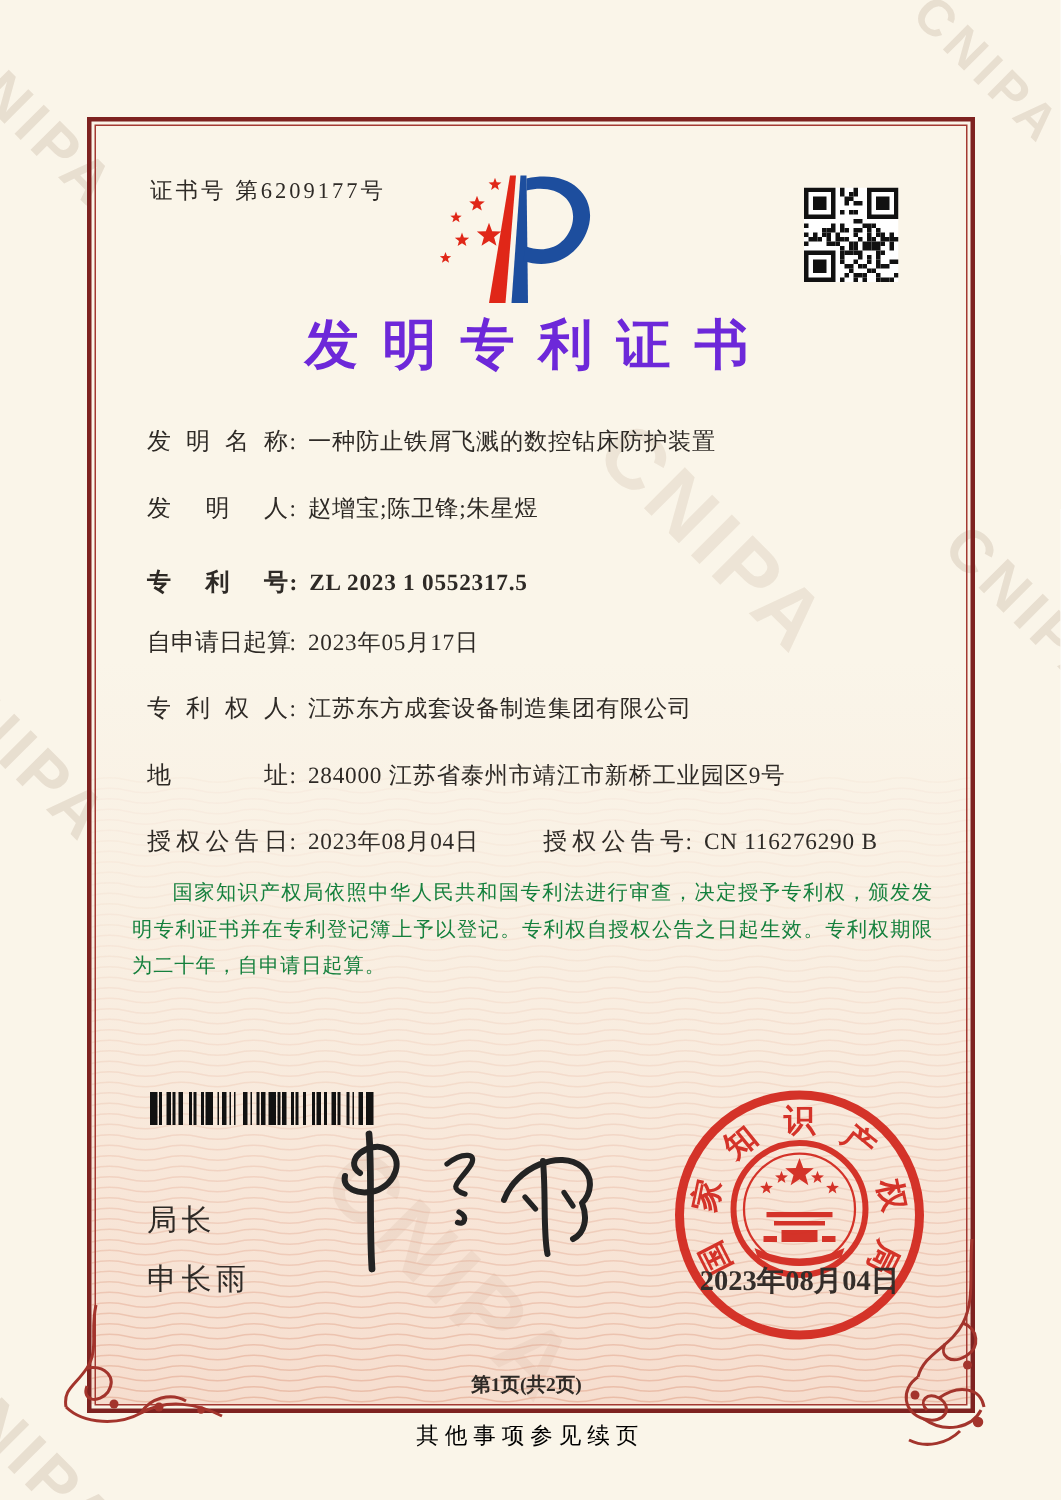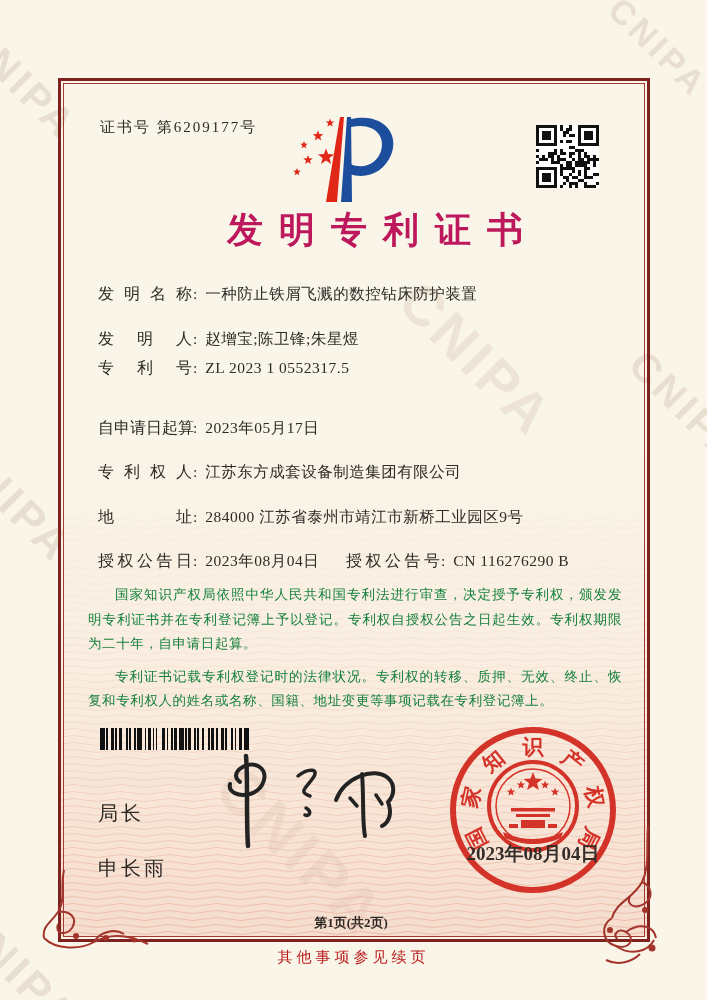--- a/index.html
+++ b/index.html
@@ -26,46 +26,46 @@
   .pink-grad{
     position:absolute;left:61px;top:440px;width:586px;height:496px;z-index:2;
     background:linear-gradient(180deg,rgba(246,216,200,0) 0%,rgba(246,216,200,0.25) 45%,rgba(245,210,193,0.5) 80%,rgba(243,205,188,0.6) 100%);
   }
   .waves{position:absolute;left:61px;top:518px;z-index:2;}
   .cert-no{position:absolute;left:100px;top:118px;font-size:15px;letter-spacing:2px;z-index:5;}
   .logo{position:absolute;left:283px;top:110px;z-index:5;}
   .qr{position:absolute;left:536px;top:125px;z-index:5;}
   .title{
     position:absolute;left:58px;top:206px;width:586px;text-align:center;
-    font-size:36px;font-weight:bold;letter-spacing:16px;text-indent:16px;z-index:5;color:#be185d;padding-left:24px;
+    font-size:36px;font-weight:bold;letter-spacing:16px;text-indent:16px;z-index:5;color:#6d28d9;
   }
   .fields{position:absolute;left:98px;top:284px;width:470px;z-index:5;}
   .f-row{position:absolute;left:0;white-space:nowrap;font-size:15.5px;}
   .f-label{display:inline-block;width:94px;text-align:justify;text-align-last:justify;font-size:16px;}
   .f-colon{display:inline-block;margin:0 8px 0 1px;}
   .f-value{letter-spacing:0.5px;margin-top:12px;}
-  .f-pair2{position:absolute;left:248px;top:0;white-space:nowrap;}
+  .f-pair2{position:absolute;left:264px;top:0;white-space:nowrap;}
   .f-label2{display:inline-block;width:94px;text-align:justify;text-align-last:justify;font-size:16px;}
   .body-text{
     position:absolute;left:88px;top:583px;width:534px;z-index:5;
     font-size:13.5px;line-height:1.82;text-align:justify;letter-spacing:0.6px;color:#15803d;
   }
   .body-text p{margin:0 0 8px 0;text-indent:2em;}
   .barcode{
     position:absolute;left:100px;top:728px;width:212px;height:22px;z-index:5;
     display:flex;align-items:stretch;overflow:hidden;
   }
   .barcode i{display:block;height:100%;}
   .director{position:absolute;left:98px;top:800px;z-index:5;font-size:20px;letter-spacing:3px;}
-  .director .name{margin-top:28px;}
+  .director .name{margin-top:12px;}
   .sig{position:absolute;left:188px;top:748px;z-index:5;}
   .seal{position:absolute;left:443px;top:720px;z-index:6;opacity:0.95;}
   .orn{position:absolute;z-index:4;}
   .page-info{position:absolute;left:58px;top:914px;width:586px;text-align:center;font-size:13px;z-index:5;font-weight:bold;}
-  .note{position:absolute;left:0;top:948px;width:707px;text-align:center;font-size:15px;letter-spacing:4px;z-index:5;color:#b91c1c;}
+  .note{position:absolute;left:0;top:948px;width:707px;text-align:center;font-size:15px;letter-spacing:4px;z-index:5;color:#000000;}
 </style>
 </head>
 <body>
 
 <div class="page">
 
   <div id="wm-layer">
       <div class="watermark" style="left: -14px; top: 16px; font-size: 40px;">CNIPA</div>
       <div class="watermark" style="left: 628px; top: -10px; font-size: 34px;">CNIPA</div>
       <div class="watermark" style="left: -26px; top: 428px; font-size: 44px;">CNIPA</div>
@@ -282,30 +282,29 @@
       <rect x="0" y="42" width="21" height="21" fill="#111"></rect>
       <rect x="3" y="45" width="15" height="15" fill="#fff"></rect>
       <rect x="6" y="48" width="9" height="9" fill="#111"></rect>
     </svg>
 
   <div class="title">发明专利证书</div>
 
   <div class="fields" id="fields">
       <div class="f-row" style="top: 0px;"><span class="f-label">发明名称</span><span class="f-colon">:</span><span class="f-value">一种防止铁屑飞溅的数控钻床防护装置</span></div>
       <div class="f-row" style="top: 44.5px;"><span class="f-label">发明人</span><span class="f-colon">:</span><span class="f-value">赵增宝;陈卫锋;朱星煜</span></div>
-      <div class="f-row" style="top: 74px;"><span class="f-label">专利号</span><span class="f-colon">:</span><span class="f-value">ZL 2023 1 0552317.5</span></div>
+      <div class="f-row" style="top: 94px; font-weight: bold;"><span class="f-label">专利号</span><span class="f-colon">:</span><span class="f-value">ZL 2023 1 0552317.5</span></div>
       <div class="f-row" style="top: 133.5px;"><span class="f-label">自申请日起算</span><span class="f-colon">:</span><span class="f-value">2023年05月17日</span></div>
       <div class="f-row" style="top: 178px;"><span class="f-label">专利权人</span><span class="f-colon">:</span><span class="f-value">江苏东方成套设备制造集团有限公司</span></div>
       <div class="f-row" style="top: 222.5px;"><span class="f-label">地址</span><span class="f-colon">:</span><span class="f-value">284000 江苏省泰州市靖江市新桥工业园区9号</span></div>
       <div class="f-row" style="top: 267px;"><span class="f-label">授权公告日</span><span class="f-colon">:</span><span class="f-value">2023年08月04日</span><span class="f-pair2"><span class="f-label2">授权公告号</span><span class="f-colon">:</span><span class="f-value">CN 116276290 B</span></span></div>
     </div>
 
   <div class="body-text" id="body-text">
       <p>国家知识产权局依照中华人民共和国专利法进行审查，决定授予专利权，颁发发明专利证书并在专利登记簿上予以登记。专利权自授权公告之日起生效。专利权期限为二十年，自申请日起算。</p>
-      <p>专利证书记载专利权登记时的法律状况。专利权的转移、质押、无效、终止、恢复和专利权人的姓名或名称、国籍、地址变更等事项记载在专利登记簿上。</p>
     </div>
 
   <div class="barcode" id="barcode">
       <i style="width: 4.65px; background: rgb(17, 17, 17);"></i>
       <i style="width: 1.55px; background: transparent;"></i>
       <i style="width: 1.55px; background: rgb(17, 17, 17);"></i>
       <i style="width: 3.1px; background: transparent;"></i>
       <i style="width: 3.1px; background: rgb(17, 17, 17);"></i>
       <i style="width: 1.55px; background: transparent;"></i>
       <i style="width: 1.55px; background: rgb(17, 17, 17);"></i>

